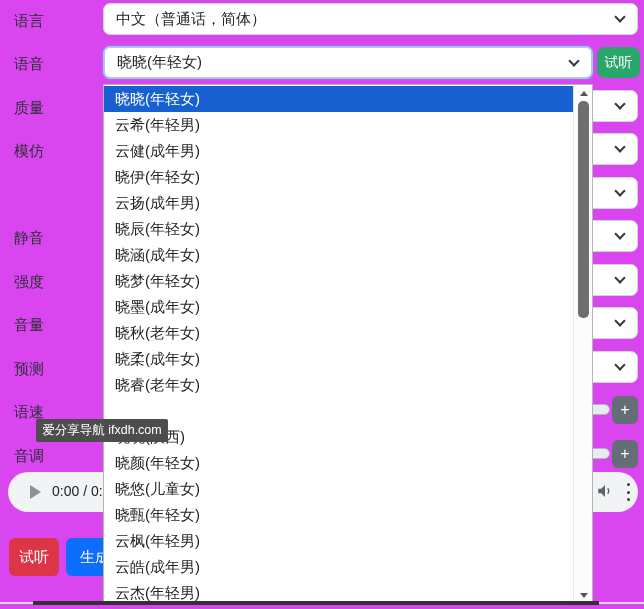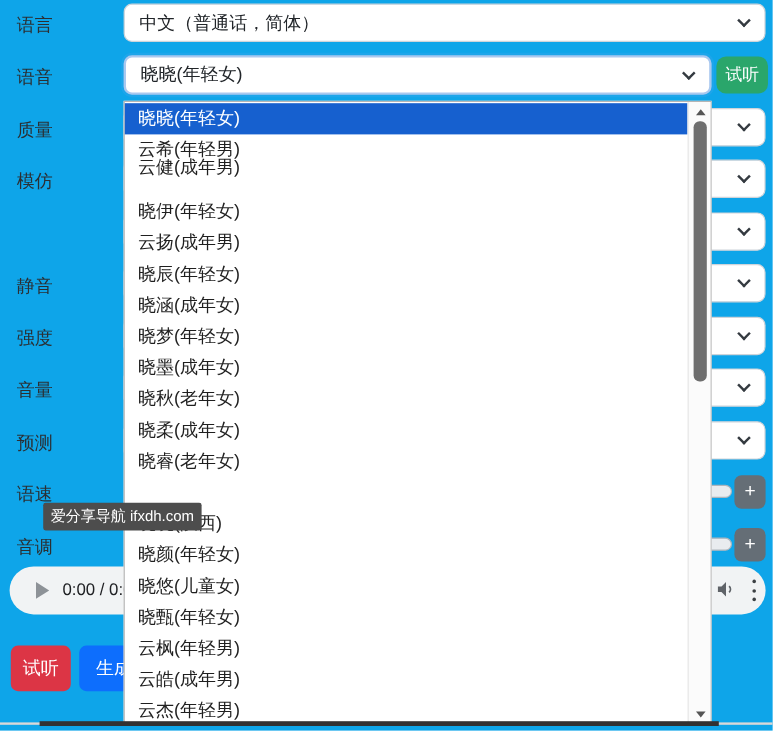--- a/index.html
+++ b/index.html
@@ -1,18 +1,18 @@
 <!DOCTYPE html>
 <html><head>
 <meta charset="utf-8">
 <style>
   * { margin:0; padding:0; box-sizing:border-box; }
   html,body { background:#fff; }
   body { font-family:"Liberation Sans","DejaVu Sans",sans-serif; }
-  .app { position:relative; width:644px; height:609px; background:#0ea5e9; overflow:hidden; }
+  .app { position:relative; width:644px; height:609px; background:#d946ef; overflow:hidden; }
 
   .row-label { position:absolute; left:14px; width:86px; font-size:15px; font-weight:500; color:#2b2f33; }
 
   .sel { position:absolute; left:103px; width:535px; height:32px; border:1px solid #ced4da;
          border-radius:7px; background:#fff; display:flex; align-items:center;
          padding:0 12px 0 12px; font-size:15px; color:#212529; cursor:pointer; }
   .chev { position:absolute; right:13px; top:50%; width:8px; height:8px; margin-top:-6px;
           border-right:2px solid #343a40; border-bottom:2px solid #343a40; transform:rotate(45deg); }
 
   .combo { left:103px; top:46px; width:490px; height:33px; border:2px solid #a9c8ef;
@@ -135,21 +135,21 @@
         <i></i>
       </span>
   </div>
 
   <button class="btn btn-listen">试听</button>
   <button class="btn btn-generate">生成</button>
 
   <div class="dropdown">
     <div class="dd-item selected" style="top:1px">晓晓(年轻女)</div>
     <div class="dd-item" style="top:27px">云希(年轻男)</div>
-    <div class="dd-item" style="top:42px">云健(成年男)</div>
+    <div class="dd-item" style="top:53px">云健(成年男)</div>
     <div class="dd-item" style="top:79px">晓伊(年轻女)</div>
     <div class="dd-item" style="top:105px">云扬(成年男)</div>
     <div class="dd-item" style="top:131px">晓辰(年轻女)</div>
     <div class="dd-item" style="top:157px">晓涵(成年女)</div>
     <div class="dd-item" style="top:183px">晓梦(年轻女)</div>
     <div class="dd-item" style="top:209px">晓墨(成年女)</div>
     <div class="dd-item" style="top:235px">晓秋(老年女)</div>
     <div class="dd-item" style="top:287px">晓睿(老年女)</div>
     <div class="dd-item" style="top:261px">晓柔(成年女)</div>
     <div class="dd-item" style="top:339px">晓晓(陕西)</div>

